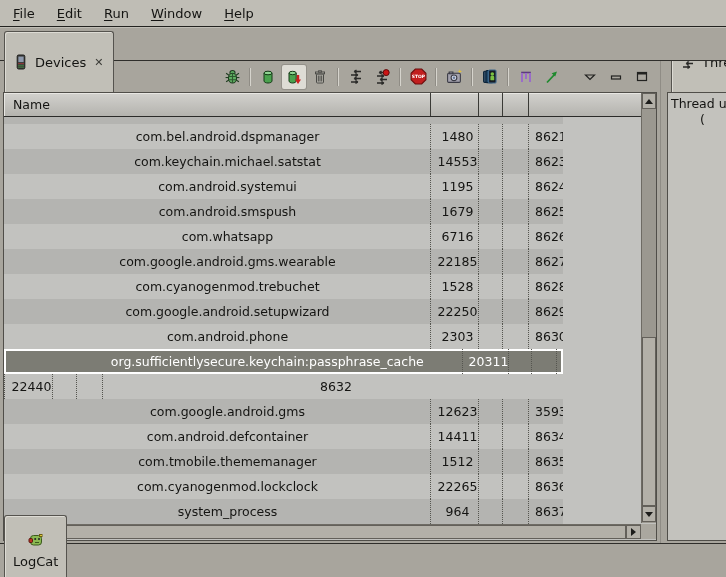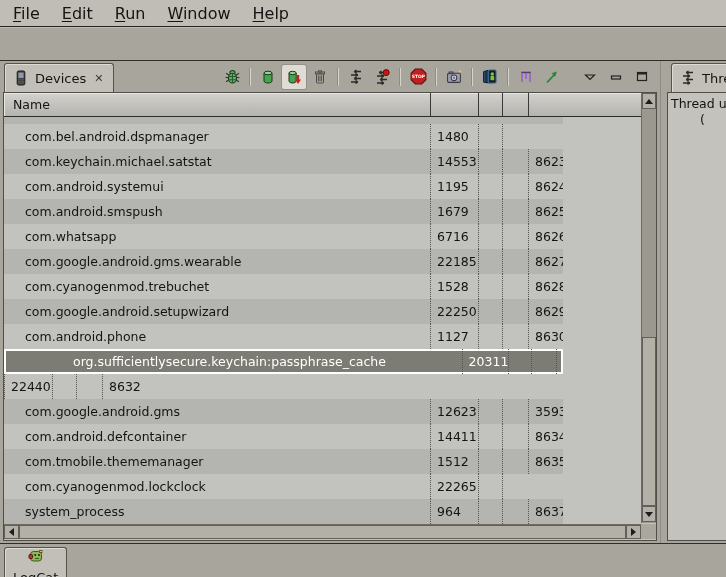--- a/index.html
+++ b/index.html
@@ -8,39 +8,39 @@
     background:#bfbdb5;
     font-family:"DejaVu Sans","Liberation Sans",sans-serif;
     color:#141412;
     -webkit-font-smoothing:antialiased;
   }
   
   .menubar{
     position:absolute;top:0;left:0;width:726px;height:27px;
     background:#bfbdb5;border-bottom:1px solid #22221f;
     display:flex;align-items:center;padding-left:2px;box-sizing:border-box;
-    font-size:16px;
+    font-size:13px;
   }
   .menu-item{padding:0 11px;height:27px;line-height:27px;cursor:default;}
   .menu-item .mn{text-decoration:underline;text-underline-offset:2px;}
   
   .toolstrip{
     position:absolute;top:28px;left:0;width:726px;height:32px;
     background:#a8a59d;border-bottom:1px solid #2f2e2b;
   }
   
   .main{position:absolute;top:61px;left:0;width:726px;height:482px;display:flex;}
   .panel{position:relative;height:100%;background:#a8a59d;}
   .devices-panel{width:660px;}
   .sash{width:6px;background:#a8a59d;border-left:1px solid #8f8c85;}
   .threads-panel{flex:1;overflow:hidden;}
   
   .tabbar{position:absolute;top:0;left:0;right:0;height:31px;display:flex;align-items:flex-end;}
   .tab{
-    display:inline-flex;align-items:center;gap:6px;height:28px;padding:0 8px;
+    display:inline-flex;align-items:center;gap:6px;height:28px;padding:16px 8px;
     background:#c1bfb7;border:1px solid #55534e;border-bottom:none;
     border-radius:3px 3px 0 0;margin-left:4px;font-size:13px;white-space:nowrap;
     box-shadow:inset 1px 1px 0 #dddbd4;
   }
   .tab-close{font-size:11px;color:#3c3c38;line-height:1;padding:1px 2px;font-weight:bold;}
   .ticon{width:16px;height:16px;display:inline-block;}
   .ticon svg{display:block;}
   
   .view-toolbar{margin-left:auto;display:flex;align-items:center;height:31px;padding-right:5px;}
   .tb-btn{
@@ -62,21 +62,21 @@
     border-bottom:1px solid #2b2b29;box-sizing:border-box;
     box-shadow:inset 0 1px 0 #e8e7e3,inset 1px 0 0 #e8e7e3;
     font-size:12.5px;line-height:23px;
   }
   .thead .hc{box-sizing:border-box;height:100%;}
   .thead .hc-name{width:426px;padding-left:9px;}
   .thead .hc2{width:48px;border-left:1px solid #3a3a36;}
   .thead .hc3{width:24px;border-left:1px solid #3a3a36;}
   .thead .hc4{width:26px;border-left:1px solid #3a3a36;}
   .thead .hc5{flex:1;border-left:1px solid #3a3a36;}
-  .rows{position:absolute;top:24px;left:0;width:559px;}
+  .rows{position:absolute;top:24px;left:0;width:559px;text-align:center;}
   .sliver{height:7px;background:#b4b4b1;}
   .row{display:flex;height:25px;font-size:12.5px;line-height:25px;cursor:default;}
   .row.light{background:#c2c2bf;}
   .row.dark{background:#b4b4b1;}
   .row.selected{background:#7c7c74;color:#ffffff;box-shadow:inset 0 0 0 2px #ffffff;position:relative;z-index:2;padding-left:48px;}
   .cell{box-sizing:border-box;height:100%;overflow:hidden;white-space:nowrap;}
   .c-name{width:426px;padding-left:21px;}
   .c2{width:48px;border-left:1px dotted #55554f;padding-left:6px;}
   .c3{width:24px;border-left:1px dotted #55554f;}
   .c4{width:26px;border-left:1px dotted #55554f;}
@@ -281,20 +281,21 @@
         <div class="hc hc5"></div>
       </div>
 
       <div class="rows" id="table-rows">
         <div class="sliver"></div>
       <div class="row light">
             <div class="cell c-name">com.bel.android.dspmanager</div>
             <div class="cell c2">1480</div>
             <div class="cell c3"></div>
             <div class="cell c4"></div>
+            <div class="cell c5">8621</div>
           </div>
           <div class="row dark">
             <div class="cell c-name">com.keychain.michael.satstat</div>
             <div class="cell c2">14553</div>
             <div class="cell c3"></div>
             <div class="cell c4"></div>
             <div class="cell c5">8623</div>
           </div>
           <div class="row light">
             <div class="cell c-name">com.android.systemui</div>
@@ -333,21 +334,21 @@
           </div>
           <div class="row dark">
             <div class="cell c-name">com.google.android.setupwizard</div>
             <div class="cell c2">22250</div>
             <div class="cell c3"></div>
             <div class="cell c4"></div>
             <div class="cell c5">8629</div>
           </div>
           <div class="row light">
             <div class="cell c-name">com.android.phone</div>
-            <div class="cell c2">1127</div>
+            <div class="cell c2">2303</div>
             <div class="cell c3"></div>
             <div class="cell c4"></div>
             <div class="cell c5">8630</div>
           </div>
           <div class="row selected">
             <div class="cell c-name">org.sufficientlysecure.keychain:passphrase_cache</div>
             <div class="cell c2">20311</div>
             <div class="cell c3"></div>
             <div class="cell c4"></div>
             <div class="cell c5">8631 / 8700</div>
@@ -377,20 +378,21 @@
             <div class="cell c2">1512</div>
             <div class="cell c3"></div>
             <div class="cell c4"></div>
             <div class="cell c5">8635</div>
           </div>
           <div class="row light">
             <div class="cell c-name">com.cyanogenmod.lockclock</div>
             <div class="cell c2">22265</div>
             <div class="cell c3"></div>
             <div class="cell c4"></div>
+            <div class="cell c5">8636</div>
           </div>
           <div class="row dark">
             <div class="cell c-name">system_process</div>
             <div class="cell c2">964</div>
             <div class="cell c3"></div>
             <div class="cell c4"></div>
             <div class="cell c5">8637</div>
           </div>
         </div>
 

